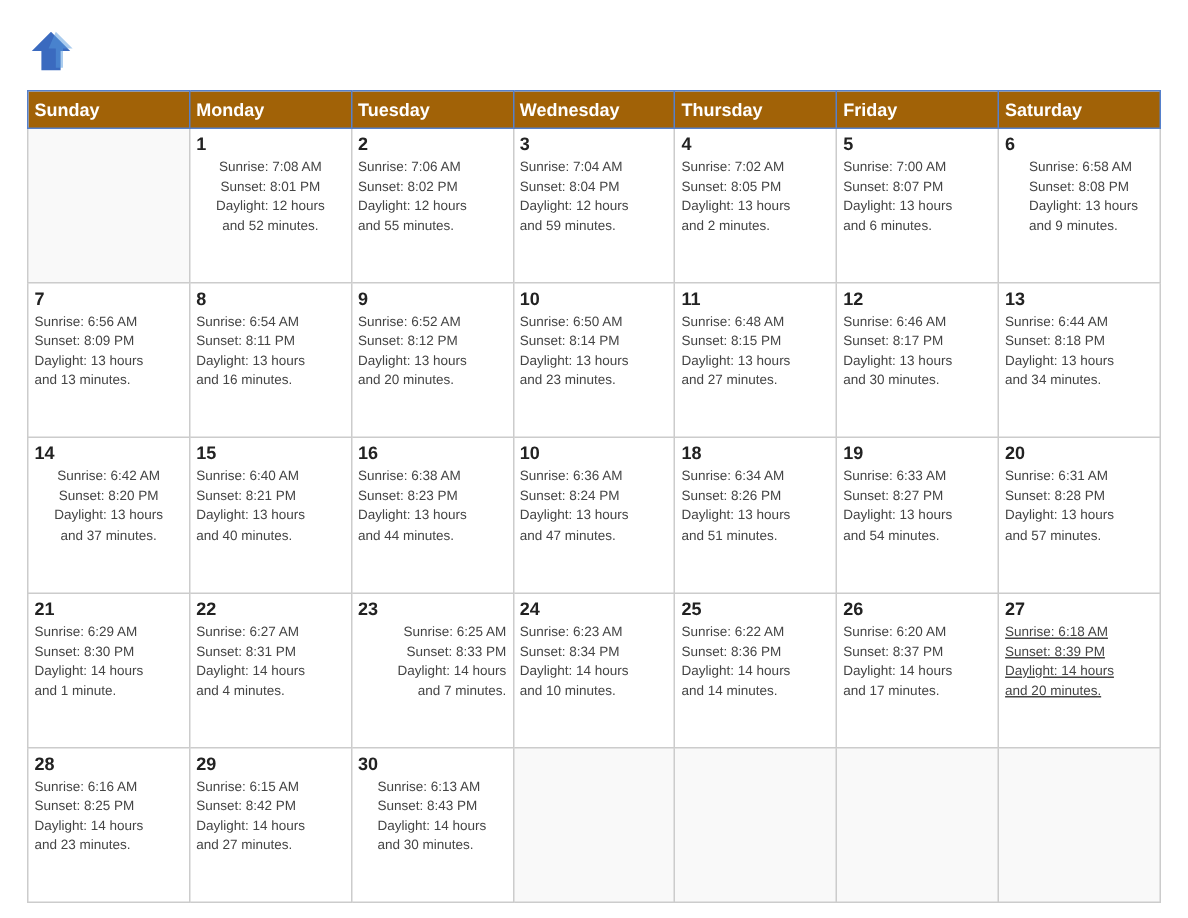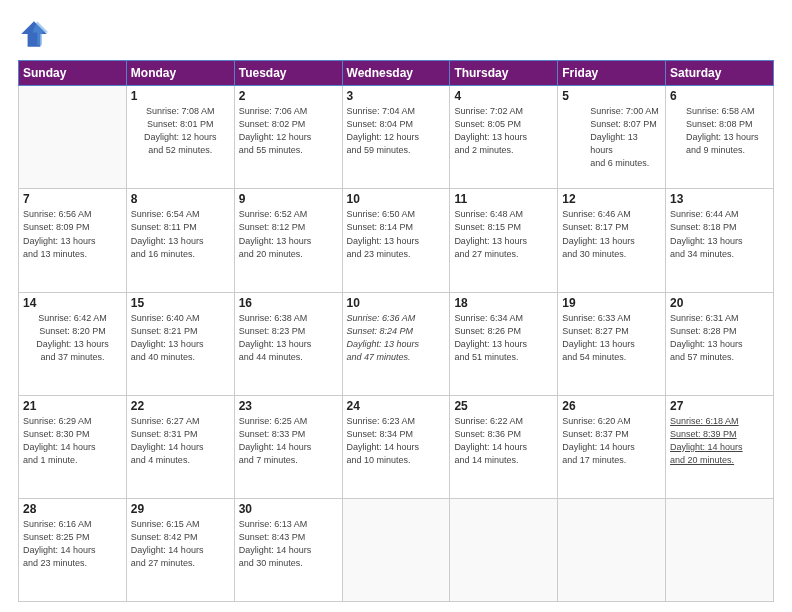--- a/index.html
+++ b/index.html
@@ -57,21 +57,21 @@
       font-weight: normal;
     }
     .calendar {
       flex: 1;
       border: 1px solid #ccc;
       border-collapse: collapse;
       width: 100%;
       table-layout: fixed;
     }
     .calendar th {
-      background: #701a75;
+      background: #a16207;
       color: #fff;
       font-size: 12px;
       font-weight: bold;
       padding: 5px 4px;
       text-align: left;
       border: 1px solid #5580cc;
     }
     .calendar td {
       border: 1px solid #ccc;
       vertical-align: top;
@@ -155,21 +155,21 @@
           </td>
           <td>
             <span class="day-num">4</span>
             <div class="day-info" style="white-space: pre-line;">Sunrise: 7:02 AM
 Sunset: 8:05 PM
 Daylight: 13 hours
 and 2 minutes.</div>
           </td>
           <td>
             <span class="day-num">5</span>
-            <div class="day-info" style="white-space: pre-line; margin-left: 28px;">Sunrise: 7:00 AM
+            <div class="day-info" style="white-space: pre-line;">Sunrise: 7:00 AM
 Sunset: 8:07 PM
 Daylight: 13 hours
 and 6 minutes.</div>
           </td>
           <td>
             <span class="day-num">6</span>
             <div class="day-info" style="white-space: pre-line; margin-left: 16px;">Sunrise: 6:58 AM
 Sunset: 8:08 PM
 Daylight: 13 hours
 and 9 minutes.</div>
@@ -243,21 +243,21 @@
           </td>
           <td>
             <span class="day-num">16</span>
             <div class="day-info" style="white-space: pre-line;">Sunrise: 6:38 AM
 Sunset: 8:23 PM
 Daylight: 13 hours
 and 44 minutes.</div>
           </td>
           <td>
             <span class="day-num">10</span>
-            <div class="day-info" style="white-space: pre-line; font-style: italic;">Sunrise: 6:36 AM
+            <div class="day-info" style="white-space: pre-line;">Sunrise: 6:36 AM
 Sunset: 8:24 PM
 Daylight: 13 hours
 and 47 minutes.</div>
           </td>
           <td>
             <span class="day-num">18</span>
             <div class="day-info" style="white-space: pre-line;">Sunrise: 6:34 AM
 Sunset: 8:26 PM
 Daylight: 13 hours
 and 51 minutes.</div>
@@ -287,21 +287,21 @@
           </td>
           <td>
             <span class="day-num">22</span>
             <div class="day-info" style="white-space: pre-line;">Sunrise: 6:27 AM
 Sunset: 8:31 PM
 Daylight: 14 hours
 and 4 minutes.</div>
           </td>
           <td>
             <span class="day-num">23</span>
-            <div class="day-info" style="white-space: pre-line;">Sunrise: 6:25 AM
+            <div class="day-info" style="white-space: pre-line; text-align: right;">Sunrise: 6:25 AM
 Sunset: 8:33 PM
 Daylight: 14 hours
 and 7 minutes.</div>
           </td>
           <td>
             <span class="day-num">24</span>
             <div class="day-info" style="white-space: pre-line;">Sunrise: 6:23 AM
 Sunset: 8:34 PM
 Daylight: 14 hours
 and 10 minutes.</div>
@@ -338,21 +338,21 @@
           </td>
           <td>
             <span class="day-num">29</span>
             <div class="day-info" style="white-space: pre-line;">Sunrise: 6:15 AM
 Sunset: 8:42 PM
 Daylight: 14 hours
 and 27 minutes.</div>
           </td>
           <td>
             <span class="day-num">30</span>
-            <div class="day-info" style="white-space: pre-line;">Sunrise: 6:13 AM
+            <div class="day-info" style="white-space: pre-line; margin-left: 13px;">Sunrise: 6:13 AM
 Sunset: 8:43 PM
 Daylight: 14 hours
 and 30 minutes.</div>
           </td>
           <td class="empty-cell"></td>
           <td class="empty-cell"></td>
           <td class="empty-cell"></td>
           <td class="empty-cell"></td>
         </tr>
       </tbody>

